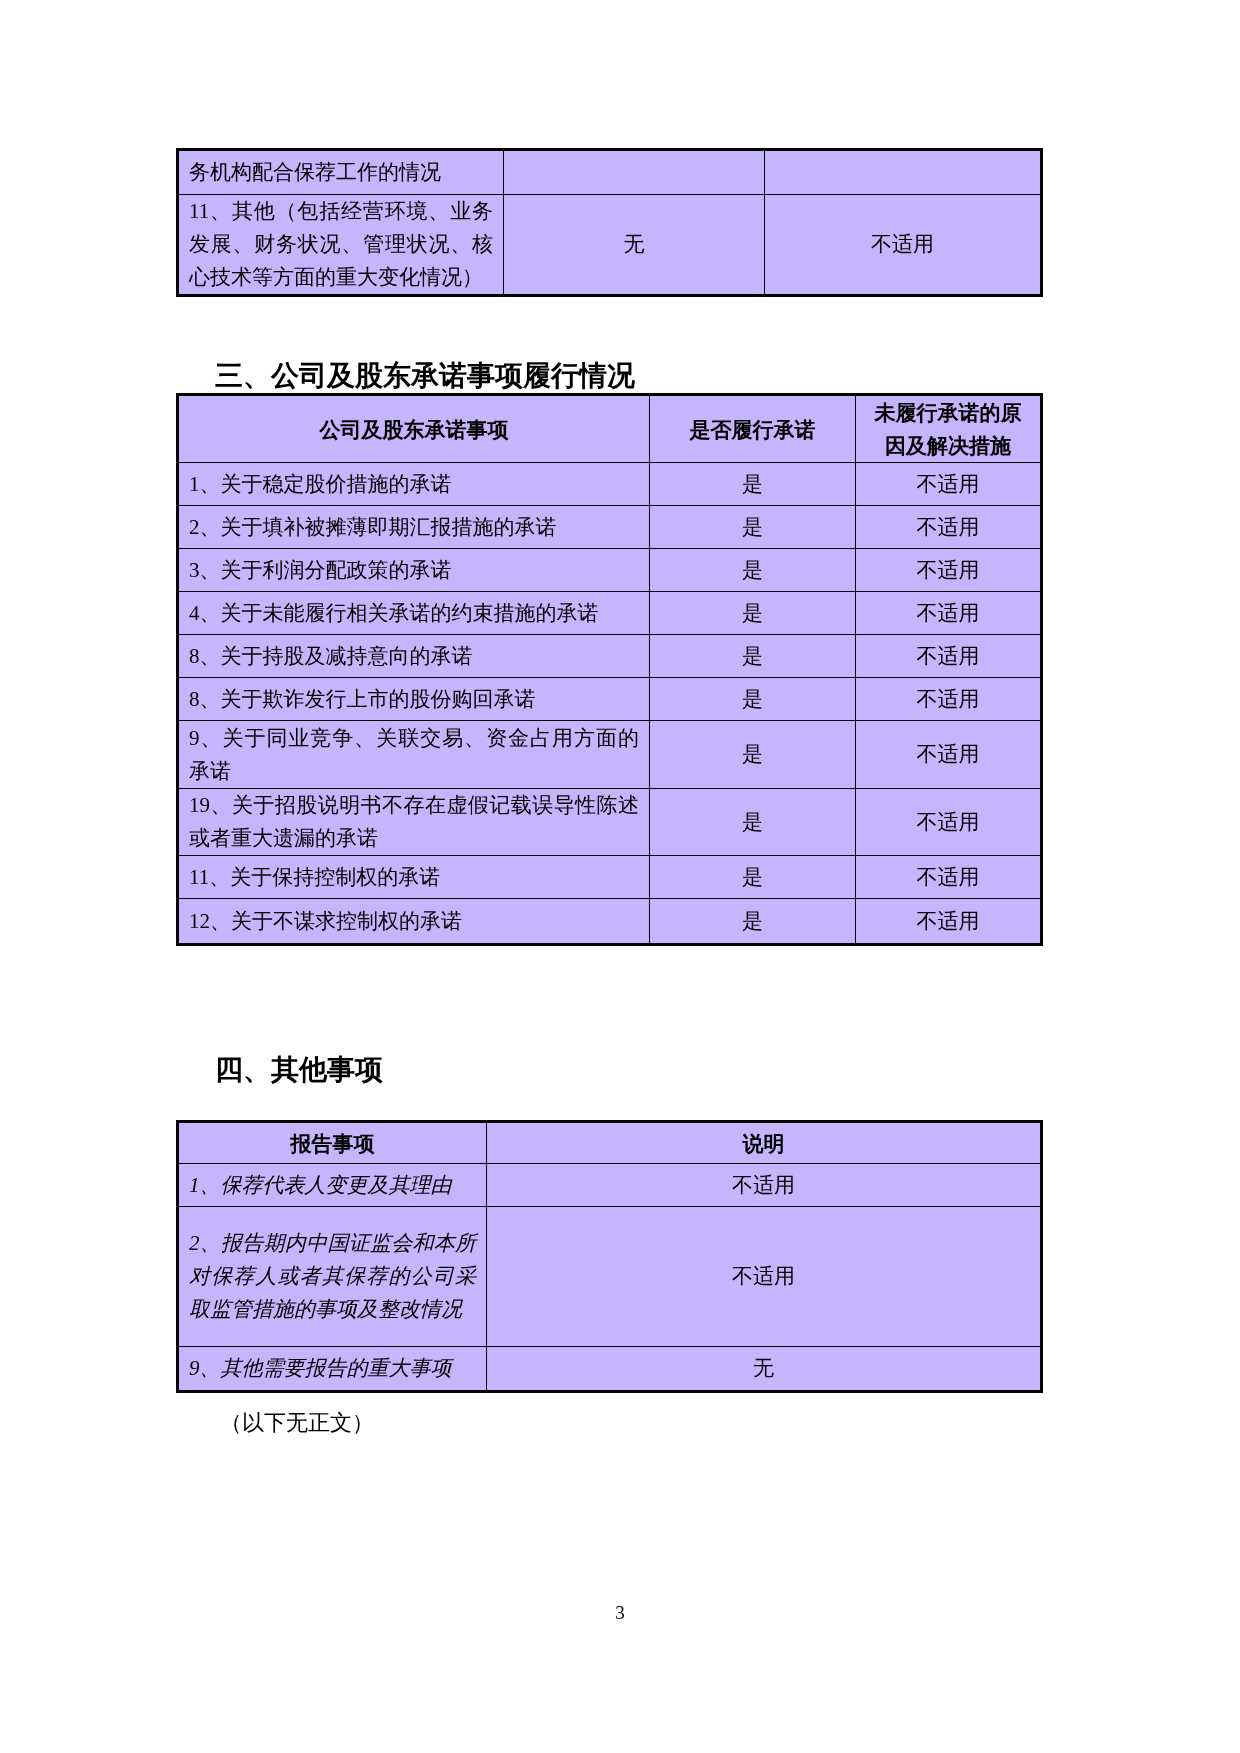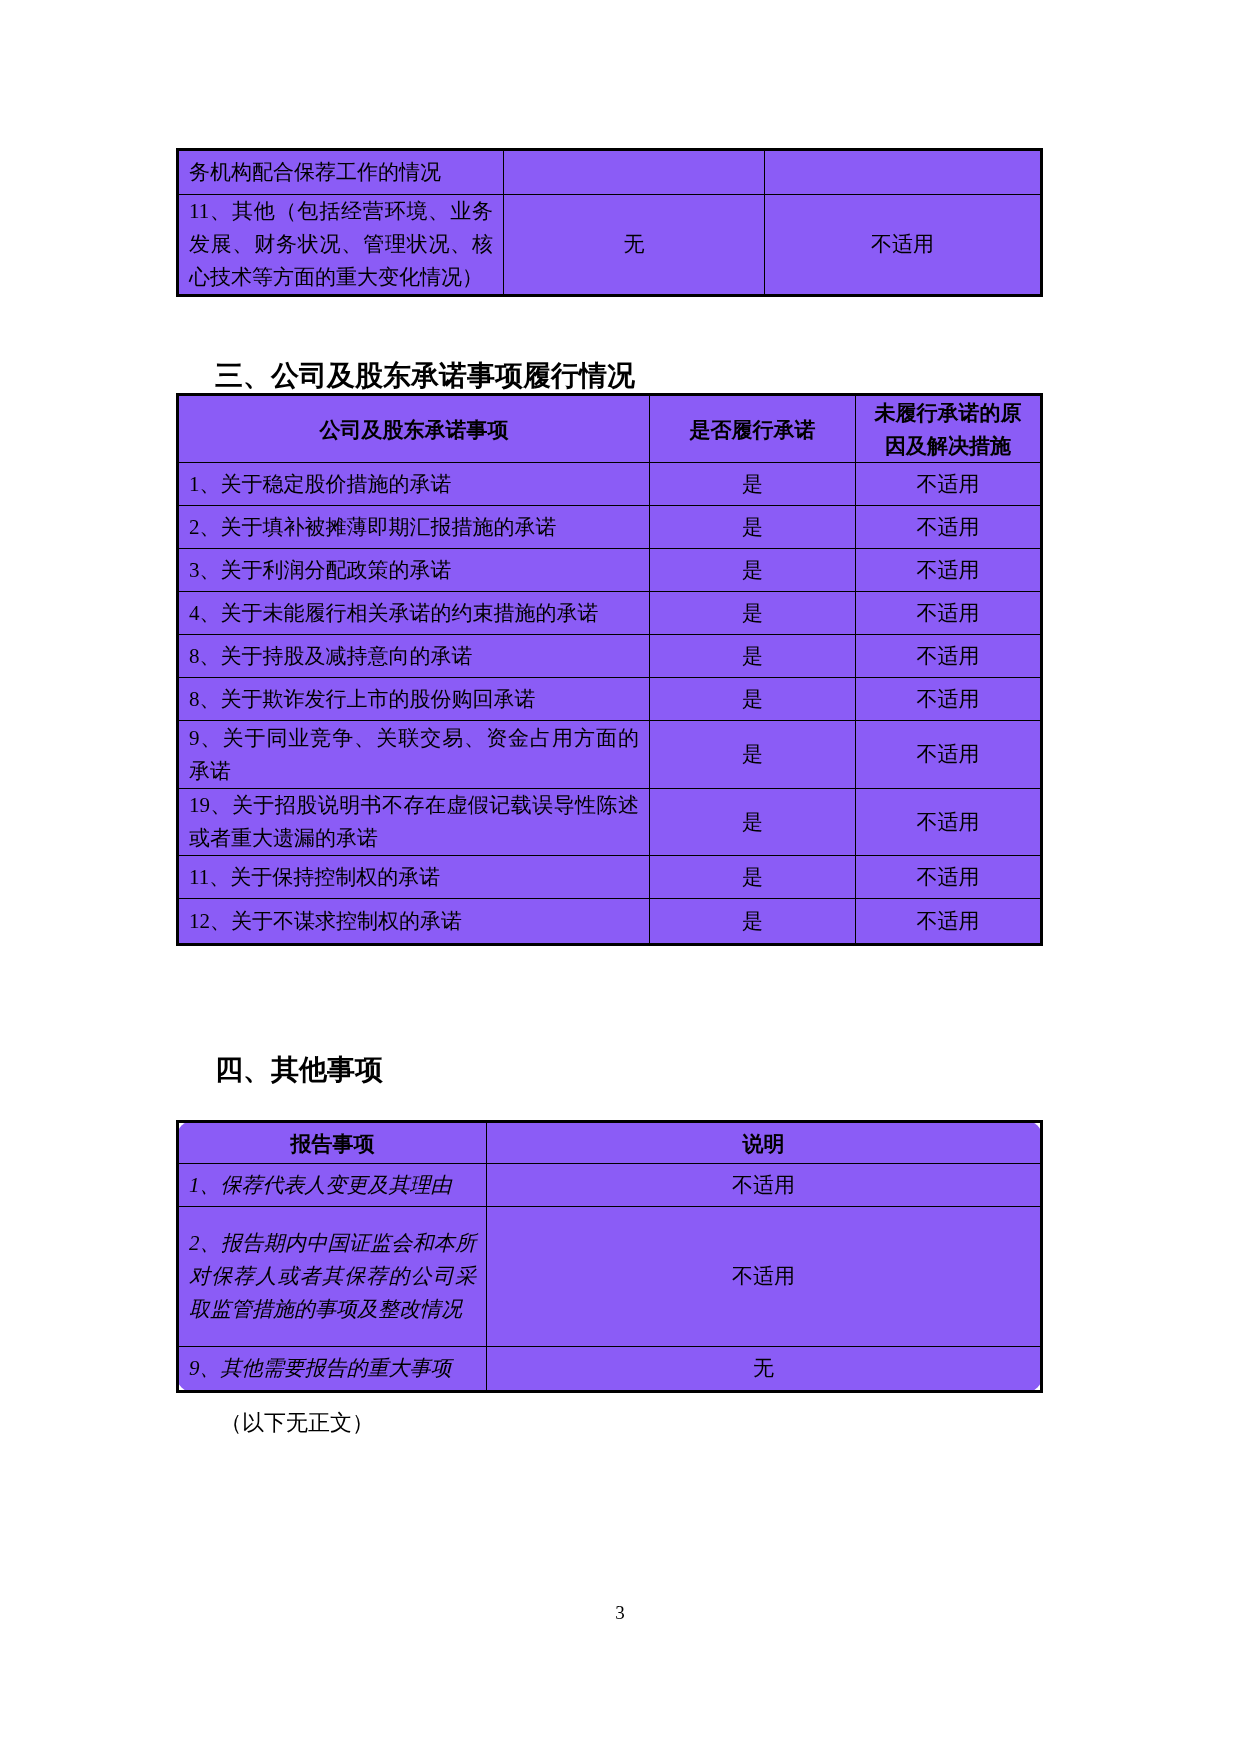--- a/index.html
+++ b/index.html
@@ -12,21 +12,21 @@
     font-family:"Liberation Serif","DejaVu Serif",serif;
   }
   
   table.doc-table{
     border-collapse:collapse;
     table-layout:fixed;
     position:absolute;
     left:176px;
     width:864px;
     border:3px solid #000;
-    background:#8b5cf6;
+    background:#c4b5fd;
   }
   table.doc-table td, table.doc-table th{
     border:1px solid #000;
     font-size:21px;
     font-weight:normal;
     vertical-align:middle;
     padding:0 10px;
     line-height:33px;
     overflow:hidden;
   }
@@ -160,21 +160,21 @@
       <tr style="height:46px">
         <td class="item-cell">12、关于不谋求控制权的承诺</td>
         <td class="center-cell">是</td>
         <td class="center-cell">不适用</td>
       </tr>
     </tbody>
   </table>
 
   <div class="section-heading" style="top:1053px;">四、其他事项</div>
 
-  <table class="doc-table" style="top:1120px;border-radius:19px;">
+  <table class="doc-table" style="top:1120px;">
     <colgroup>
       <col style="width:309px">
         <col style="width:555px">
     </colgroup>
     <thead>
       <tr style="height:42px">
         <th>报告事项</th>
         <th>说明</th>
       </tr>
     </thead>

